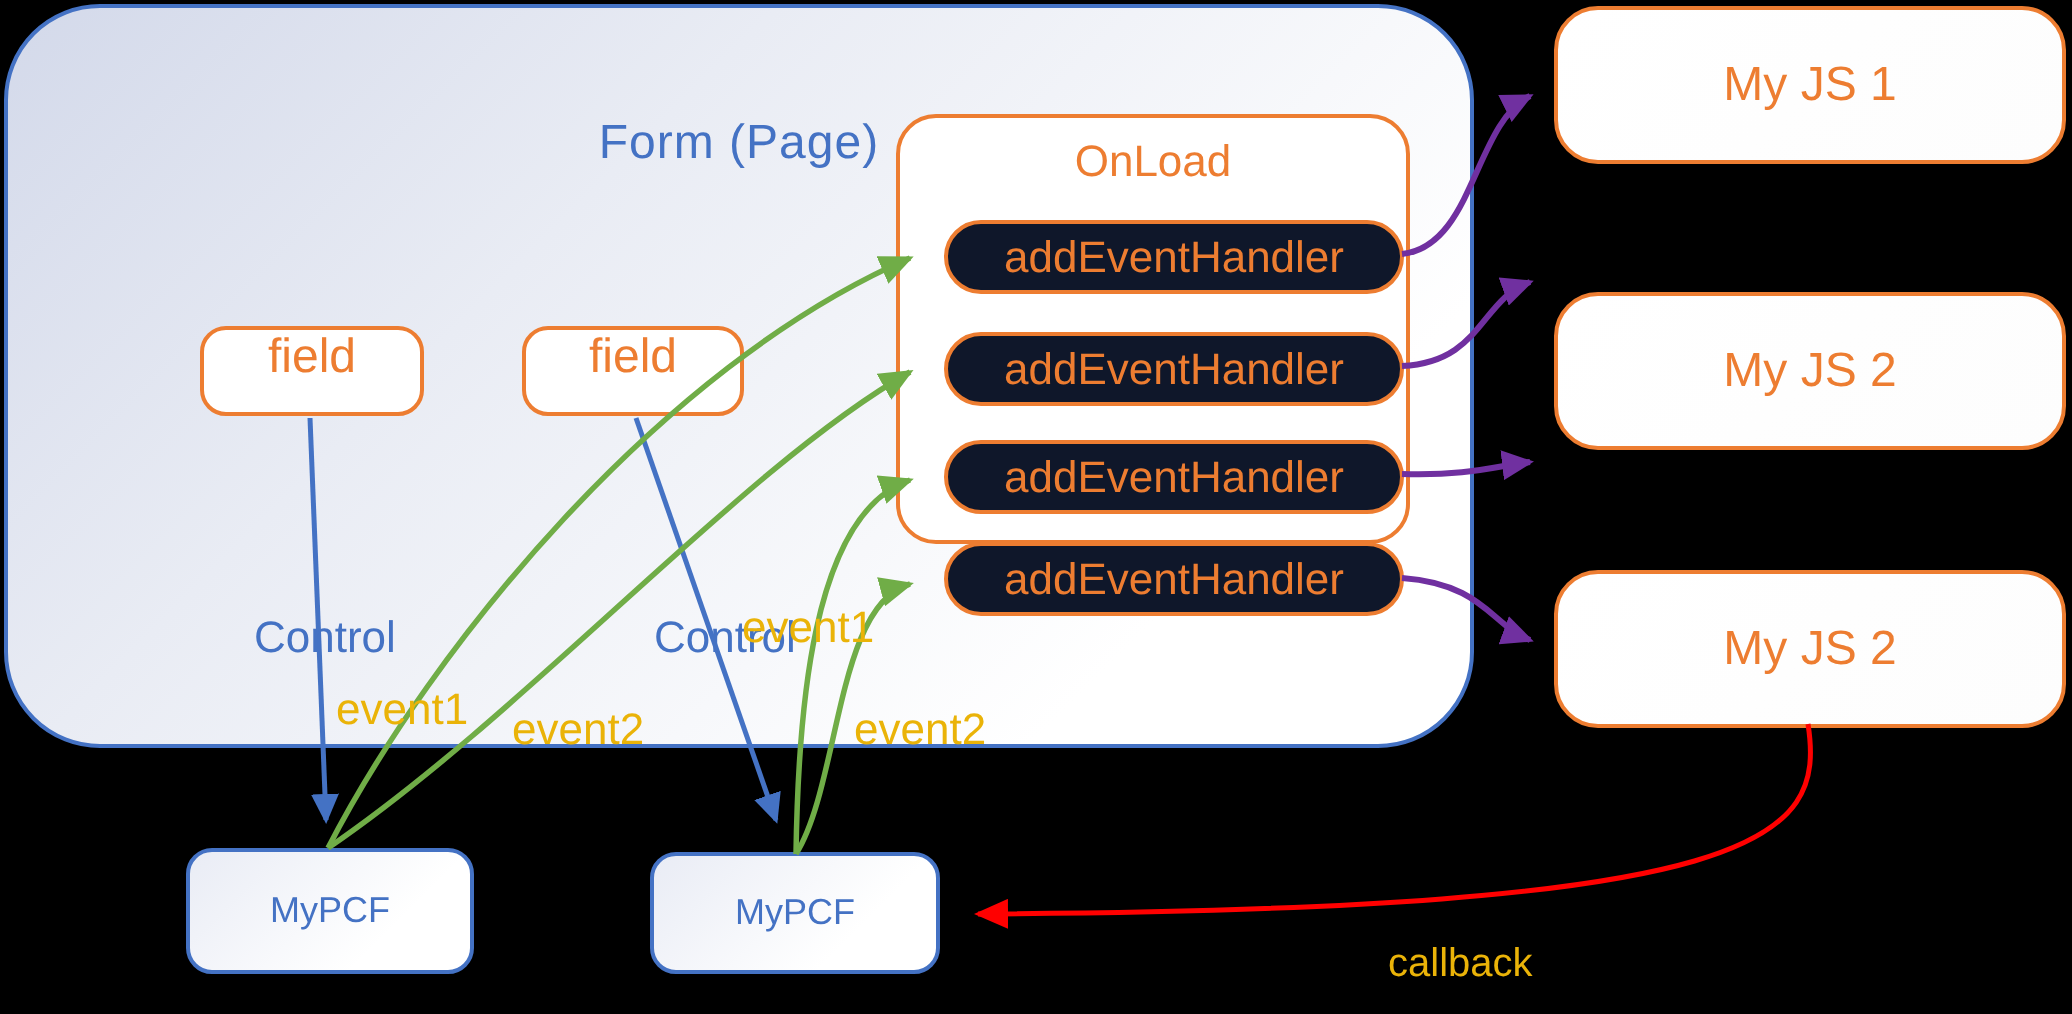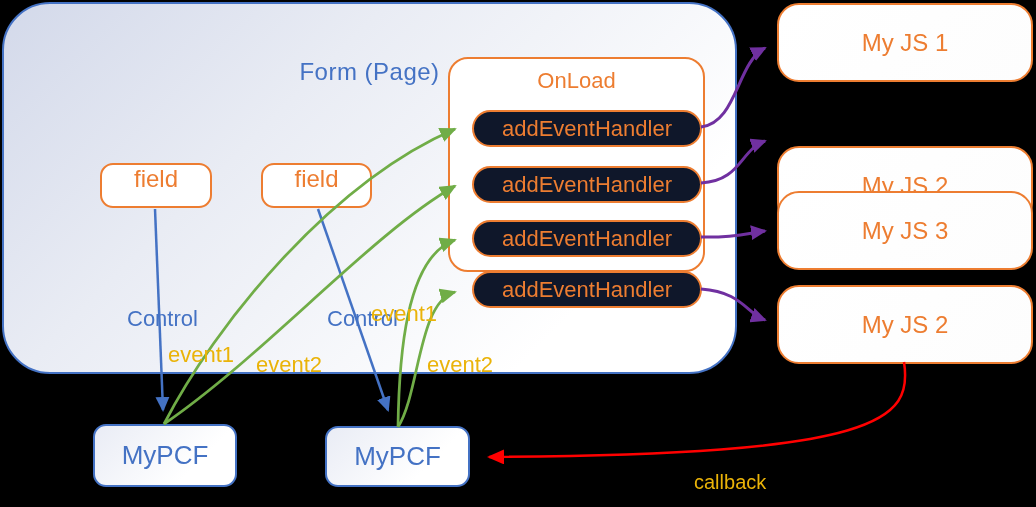--- a/index.html
+++ b/index.html
@@ -57,21 +57,21 @@
     box-sizing:border-box;display:flex;align-items:center;justify-content:center;
     color:#ED7D31;font-size:24px;z-index:2;
   }
   .js-1{top:3px;} .js-2{top:110px;margin-top:36px;} .js-3{top:191px;} .js-4{top:285px;}
 
   
   .mypcf-box{
     position:absolute;border:2.5px solid #4472C4;border-radius:13px;
     background:linear-gradient(135deg,#e9ecf5 0%,#ffffff 70%);
     box-sizing:border-box;display:flex;align-items:center;justify-content:center;
-    color:#4472C4;font-size:26px;z-index:2;
+    color:#4472C4;font-size:18px;z-index:2;
   }
   .pcf-1{left:93px;top:424px;width:144px;height:63px;}
   .pcf-2{left:325px;top:426px;width:145px;height:61px;}
 
   
   .edge-label{position:absolute;font-size:22px;z-index:5;white-space:nowrap;}
   .lbl-blue{color:#4472C4;}
   .lbl-green{color:#eab308;}
   .lbl-control-1{left:127px;top:306px;}
   .lbl-event1-a{left:168px;top:342px;}
@@ -115,23 +115,20 @@
       <span>addEventHandler</span>
     </div>
   </div>
 
   <div class="myjs-box js-1">
     <span>My JS 1</span>
   </div>
   <div class="myjs-box js-2">
     <span>My JS 2</span>
   </div>
-  <div class="myjs-box js-3">
-    <span>My JS 3</span>
-  </div>
   <div class="myjs-box js-4">
     <span>My JS 2</span>
   </div>
 
   <div class="mypcf-box pcf-1">
     <span>MyPCF</span>
   </div>
   <div class="mypcf-box pcf-2">
     <span>MyPCF</span>
   </div>

